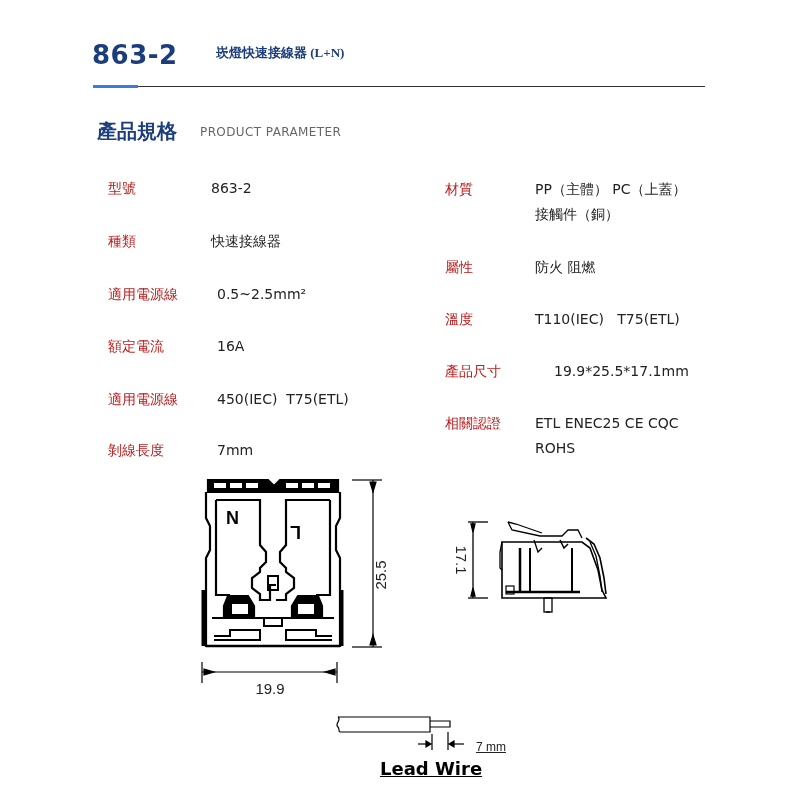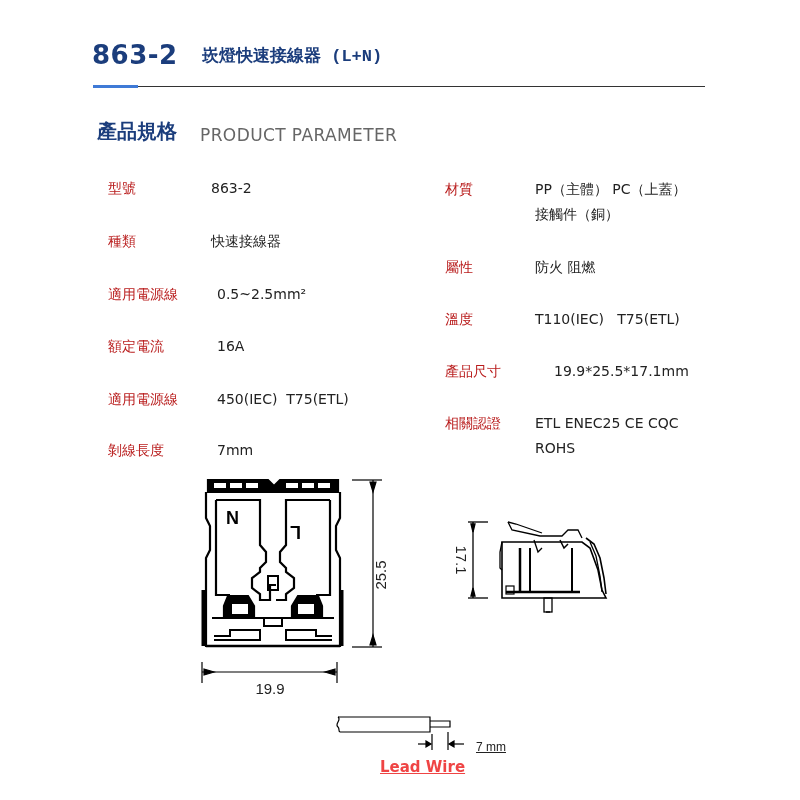--- a/index.html
+++ b/index.html
@@ -3,38 +3,38 @@
   <meta charset="utf-8">
   <style>
     html, body { margin: 0; padding: 0; background: #ffffff; }
     body { width: 800px; height: 800px; position: relative; overflow: hidden;
            font-family: "Liberation Sans", "DejaVu Sans", sans-serif; color: #222; }
     .abs { position: absolute; }
 
     
     .model-code { left: 92px; top: 40px; font-size: 26px; font-weight: bold; color: #1b3d7c;
                   letter-spacing: 0.5px; font-family: "DejaVu Sans", sans-serif; }
-    .product-name { left: 202px; top: 44px; font-size: 17px; font-weight: bold; color: #1b3d7c;
-                    font-family: Liberation Mono, monospace; }
+    .product-name { left: 216px; top: 44px; font-size: 13px; font-weight: bold; color: #1b3d7c;
+                    font-family: Liberation Serif, serif; }
     .rule { left: 93px; top: 86px; width: 612px; height: 1px; background: #333; }
     .rule-accent { left: 93px; top: 85px; width: 45px; height: 3px; background: #3f7ad6; }
 
     
     .section-title { left: 97px; top: 118px; font-size: 20px; font-weight: bold; color: #1b3d7c;
                      font-family: Liberation Sans, sans-serif; }
-    .section-sub { left: 200px; top: 125px; font-size: 17px; color: #666; letter-spacing: 0.4px;
+    .section-sub { left: 200px; top: 125px; font-size: 12px; color: #666; letter-spacing: 0.4px;
                    font-family: "DejaVu Sans", sans-serif; }
 
     
     .spec-label { font-size: 14px; color: #b91c1c; font-family: "DejaVu Sans", sans-serif; }
     .spec-value { font-size: 14px; color: #222; font-family: "DejaVu Sans", sans-serif; line-height: 24px; }
 
     
     svg text { font-family: "Liberation Sans", sans-serif; }
-    .lead-title { left: 380px; top: 758px; font-size: 15px; font-weight: bold; color: #ef4444;
+    .lead-title { left: 380px; top: 758px; font-size: 18px; font-weight: bold; color: #000000;
                   text-decoration: underline; font-family: "DejaVu Sans", sans-serif; }
     .lead-dim { left: 476px; top: 740px; font-size: 12px; color: #222; text-decoration: underline; }
   </style>
 </head>
 <body>
 
 <div class="abs model-code">863-2</div>
 <div class="abs product-name">崁燈快速接線器 (L+N)</div>
 <div class="abs rule"></div>
 <div class="abs rule-accent"></div>

